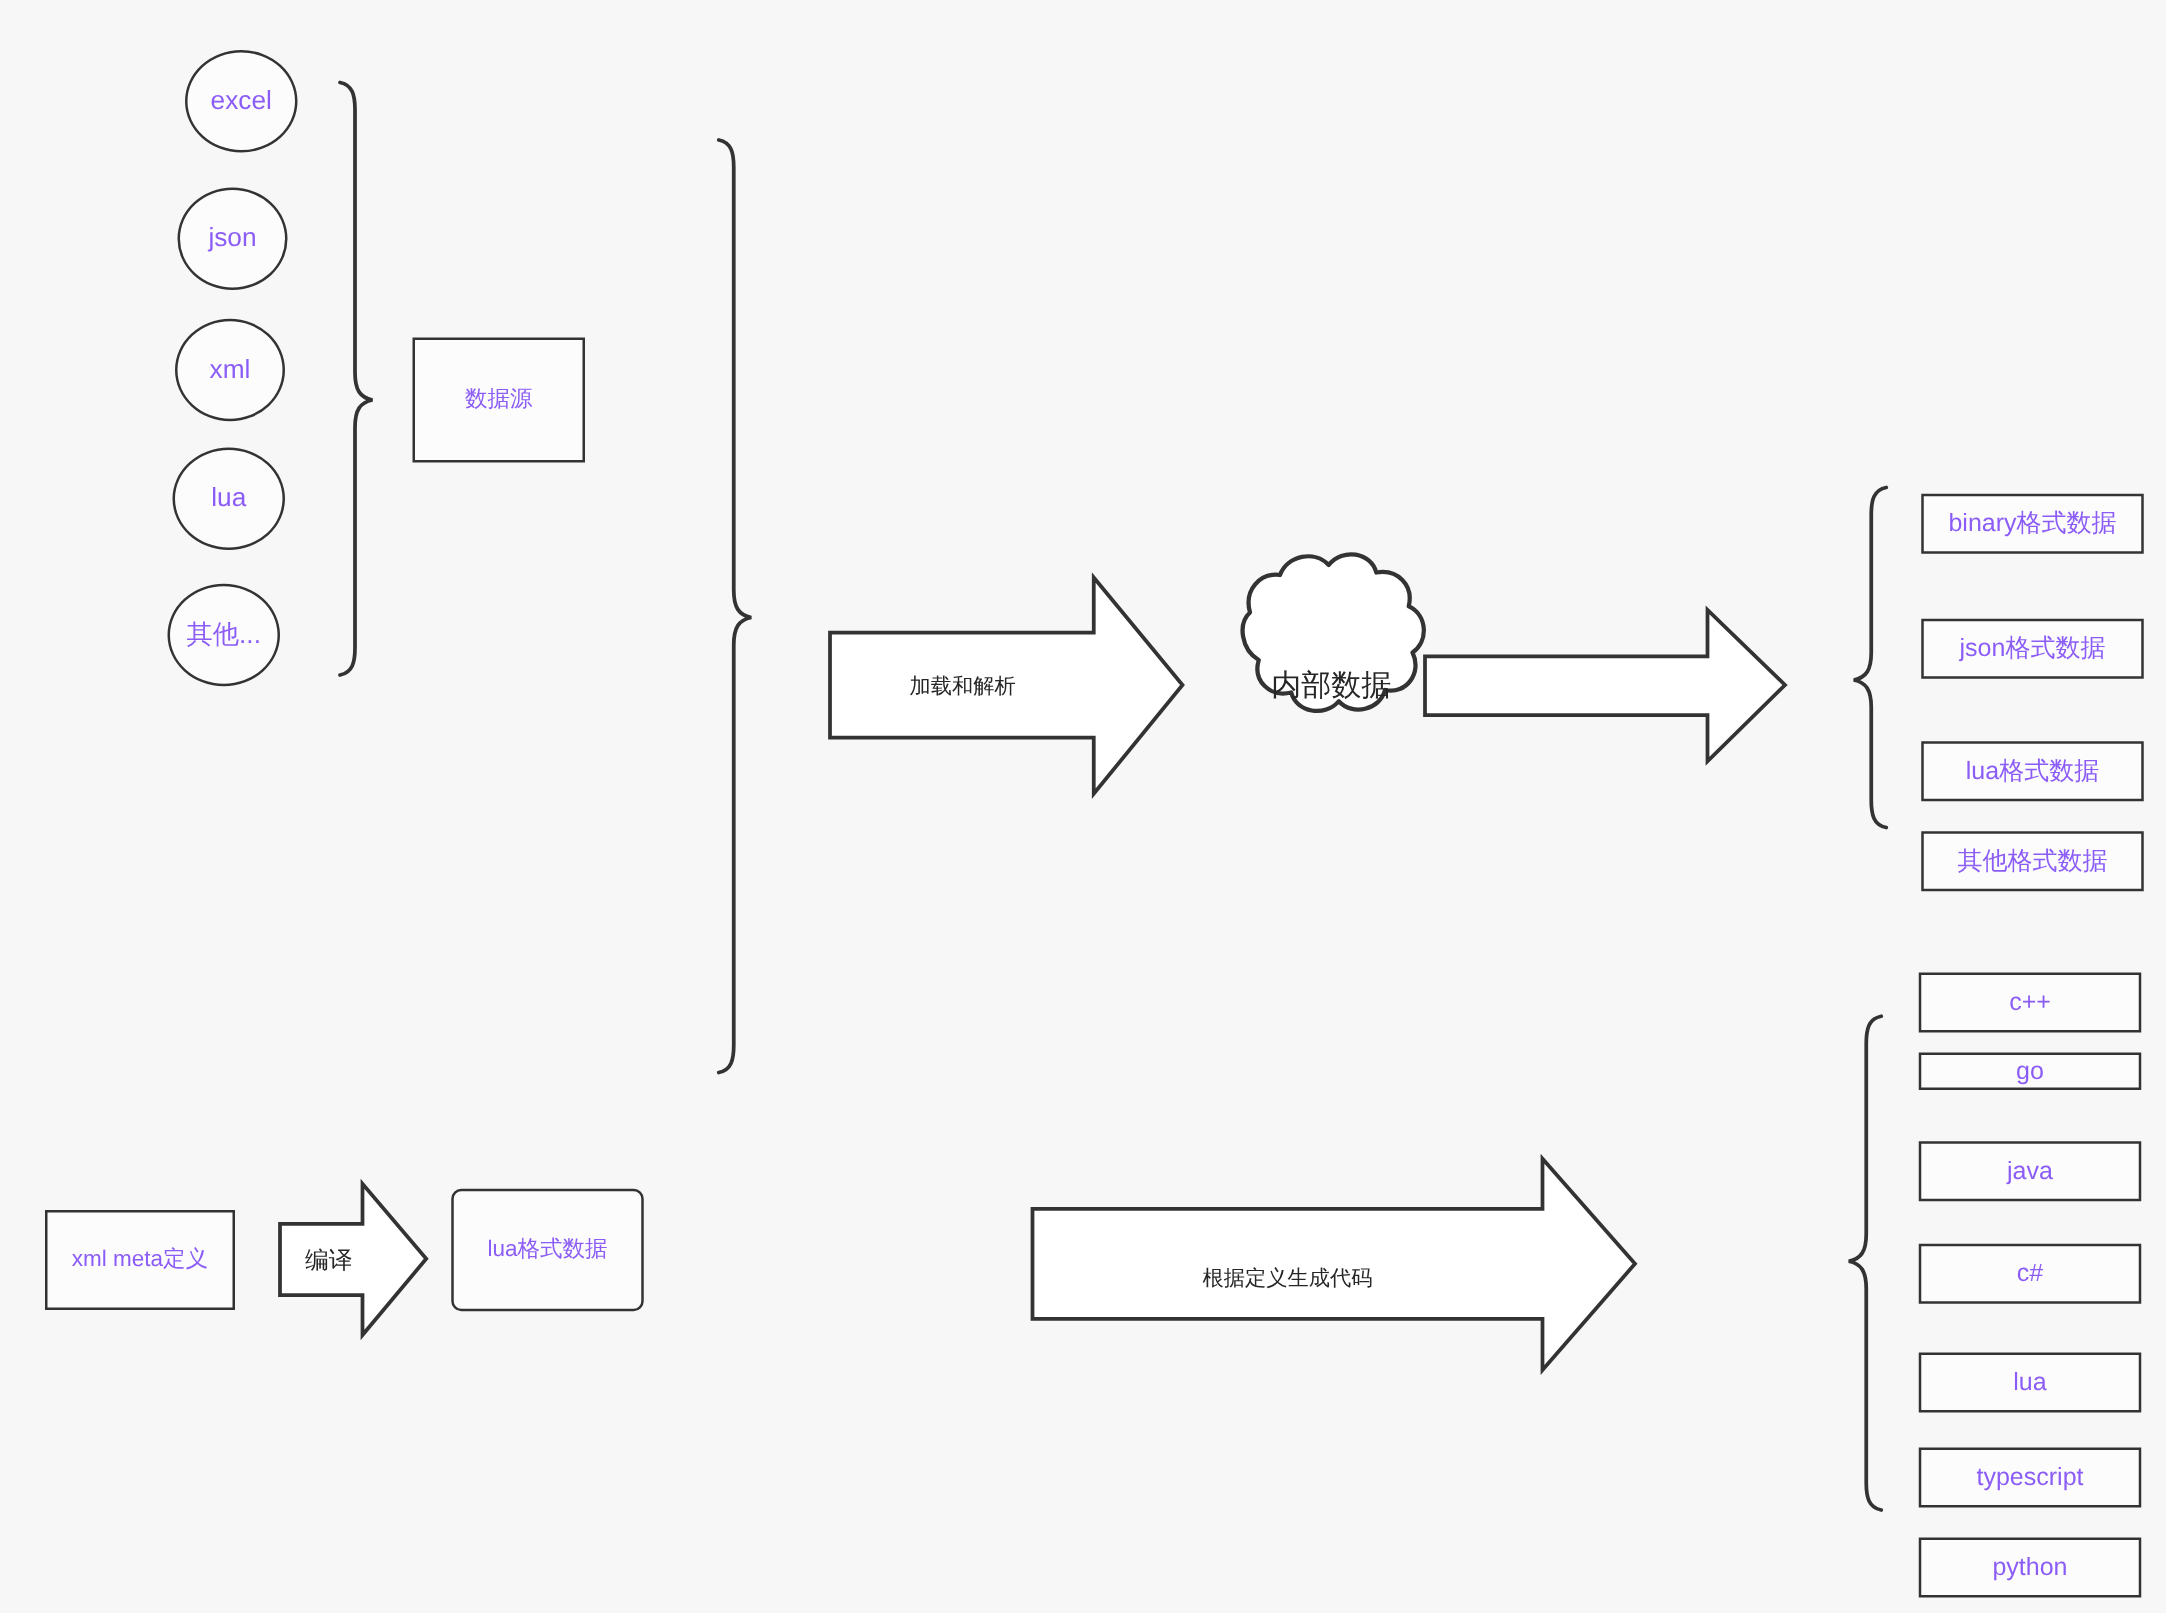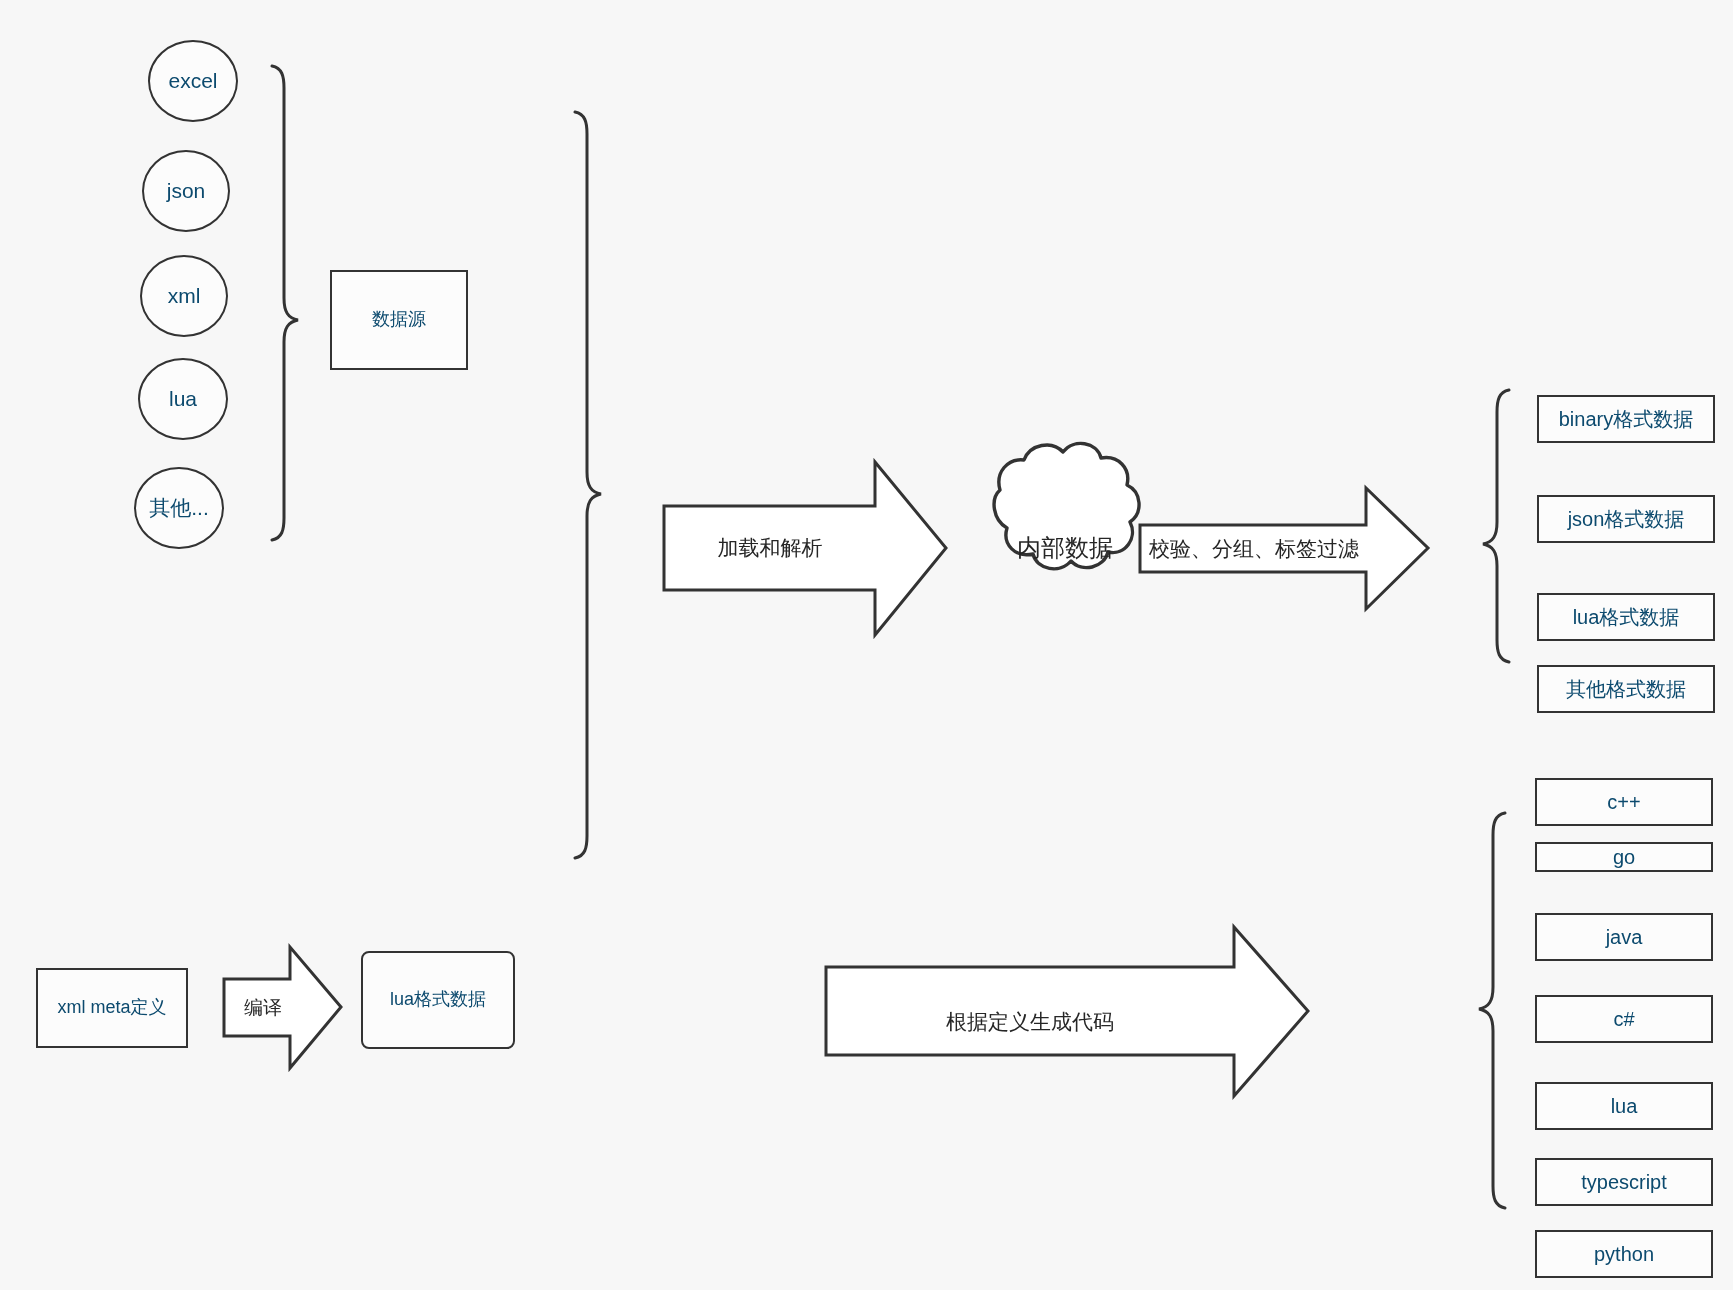--- a/index.html
+++ b/index.html
@@ -18,21 +18,21 @@
     background: #f7f7f7;
     overflow: hidden;
   }
   .node {
     position: absolute;
     box-sizing: border-box;
     display: flex;
     align-items: center;
     justify-content: center;
     text-align: center;
-    color: #0c4a6e;
+    color: #8b5cf6;
     background: #fcfcfc;
     line-height: 1.32;
   }
   
   .ellipse {
     border: 2.6px solid #333333;
     border-radius: 50%;
     font-size: 21px;
   }
   
@@ -54,21 +54,21 @@
     top: 0;
     width: 1733px;
     height: 1290px;
     pointer-events: none;
   }
   .arrow-label {
     position: absolute;
     display: flex;
     align-items: center;
     justify-content: center;
-    font-size: 21px;
+    font-size: 17px;
     color: #262626;
     text-align: center;
     pointer-events: none;
   }
   .cloud-label {
     position: absolute;
     display: flex;
     align-items: center;
     justify-content: center;
     font-size: 24px;
@@ -174,23 +174,20 @@
   </div>
 
   <div class="arrow-label" style="left:664px; top:508px; width:212px; height:80px;">
     <span>加载和解析</span>
   </div>
 
   <div class="cloud-label" style="left:995px; top:483px; width:140px; height:130px;">
     <span>内部数据</span>
   </div>
 
-  <div class="arrow-label" style="left:1142px; top:526px; width:224px; height:46px;">
-    <span>校验、分组、标签过滤</span>
-  </div>
 
   <div class="arrow-label" style="left:826px; top:968px; width:408px; height:86px;margin-top:11px;">
     <span>根据定义生成代码</span>
   </div>
 
   <div class="arrow-label" style="left:224px; top:980px; width:78px; height:56px; font-size:19px;justify-content:center;">
     <span>编译</span>
   </div>
 
   <div class="node out-box" style="left:1537px; top:375px; width:178px; height:48px;">

